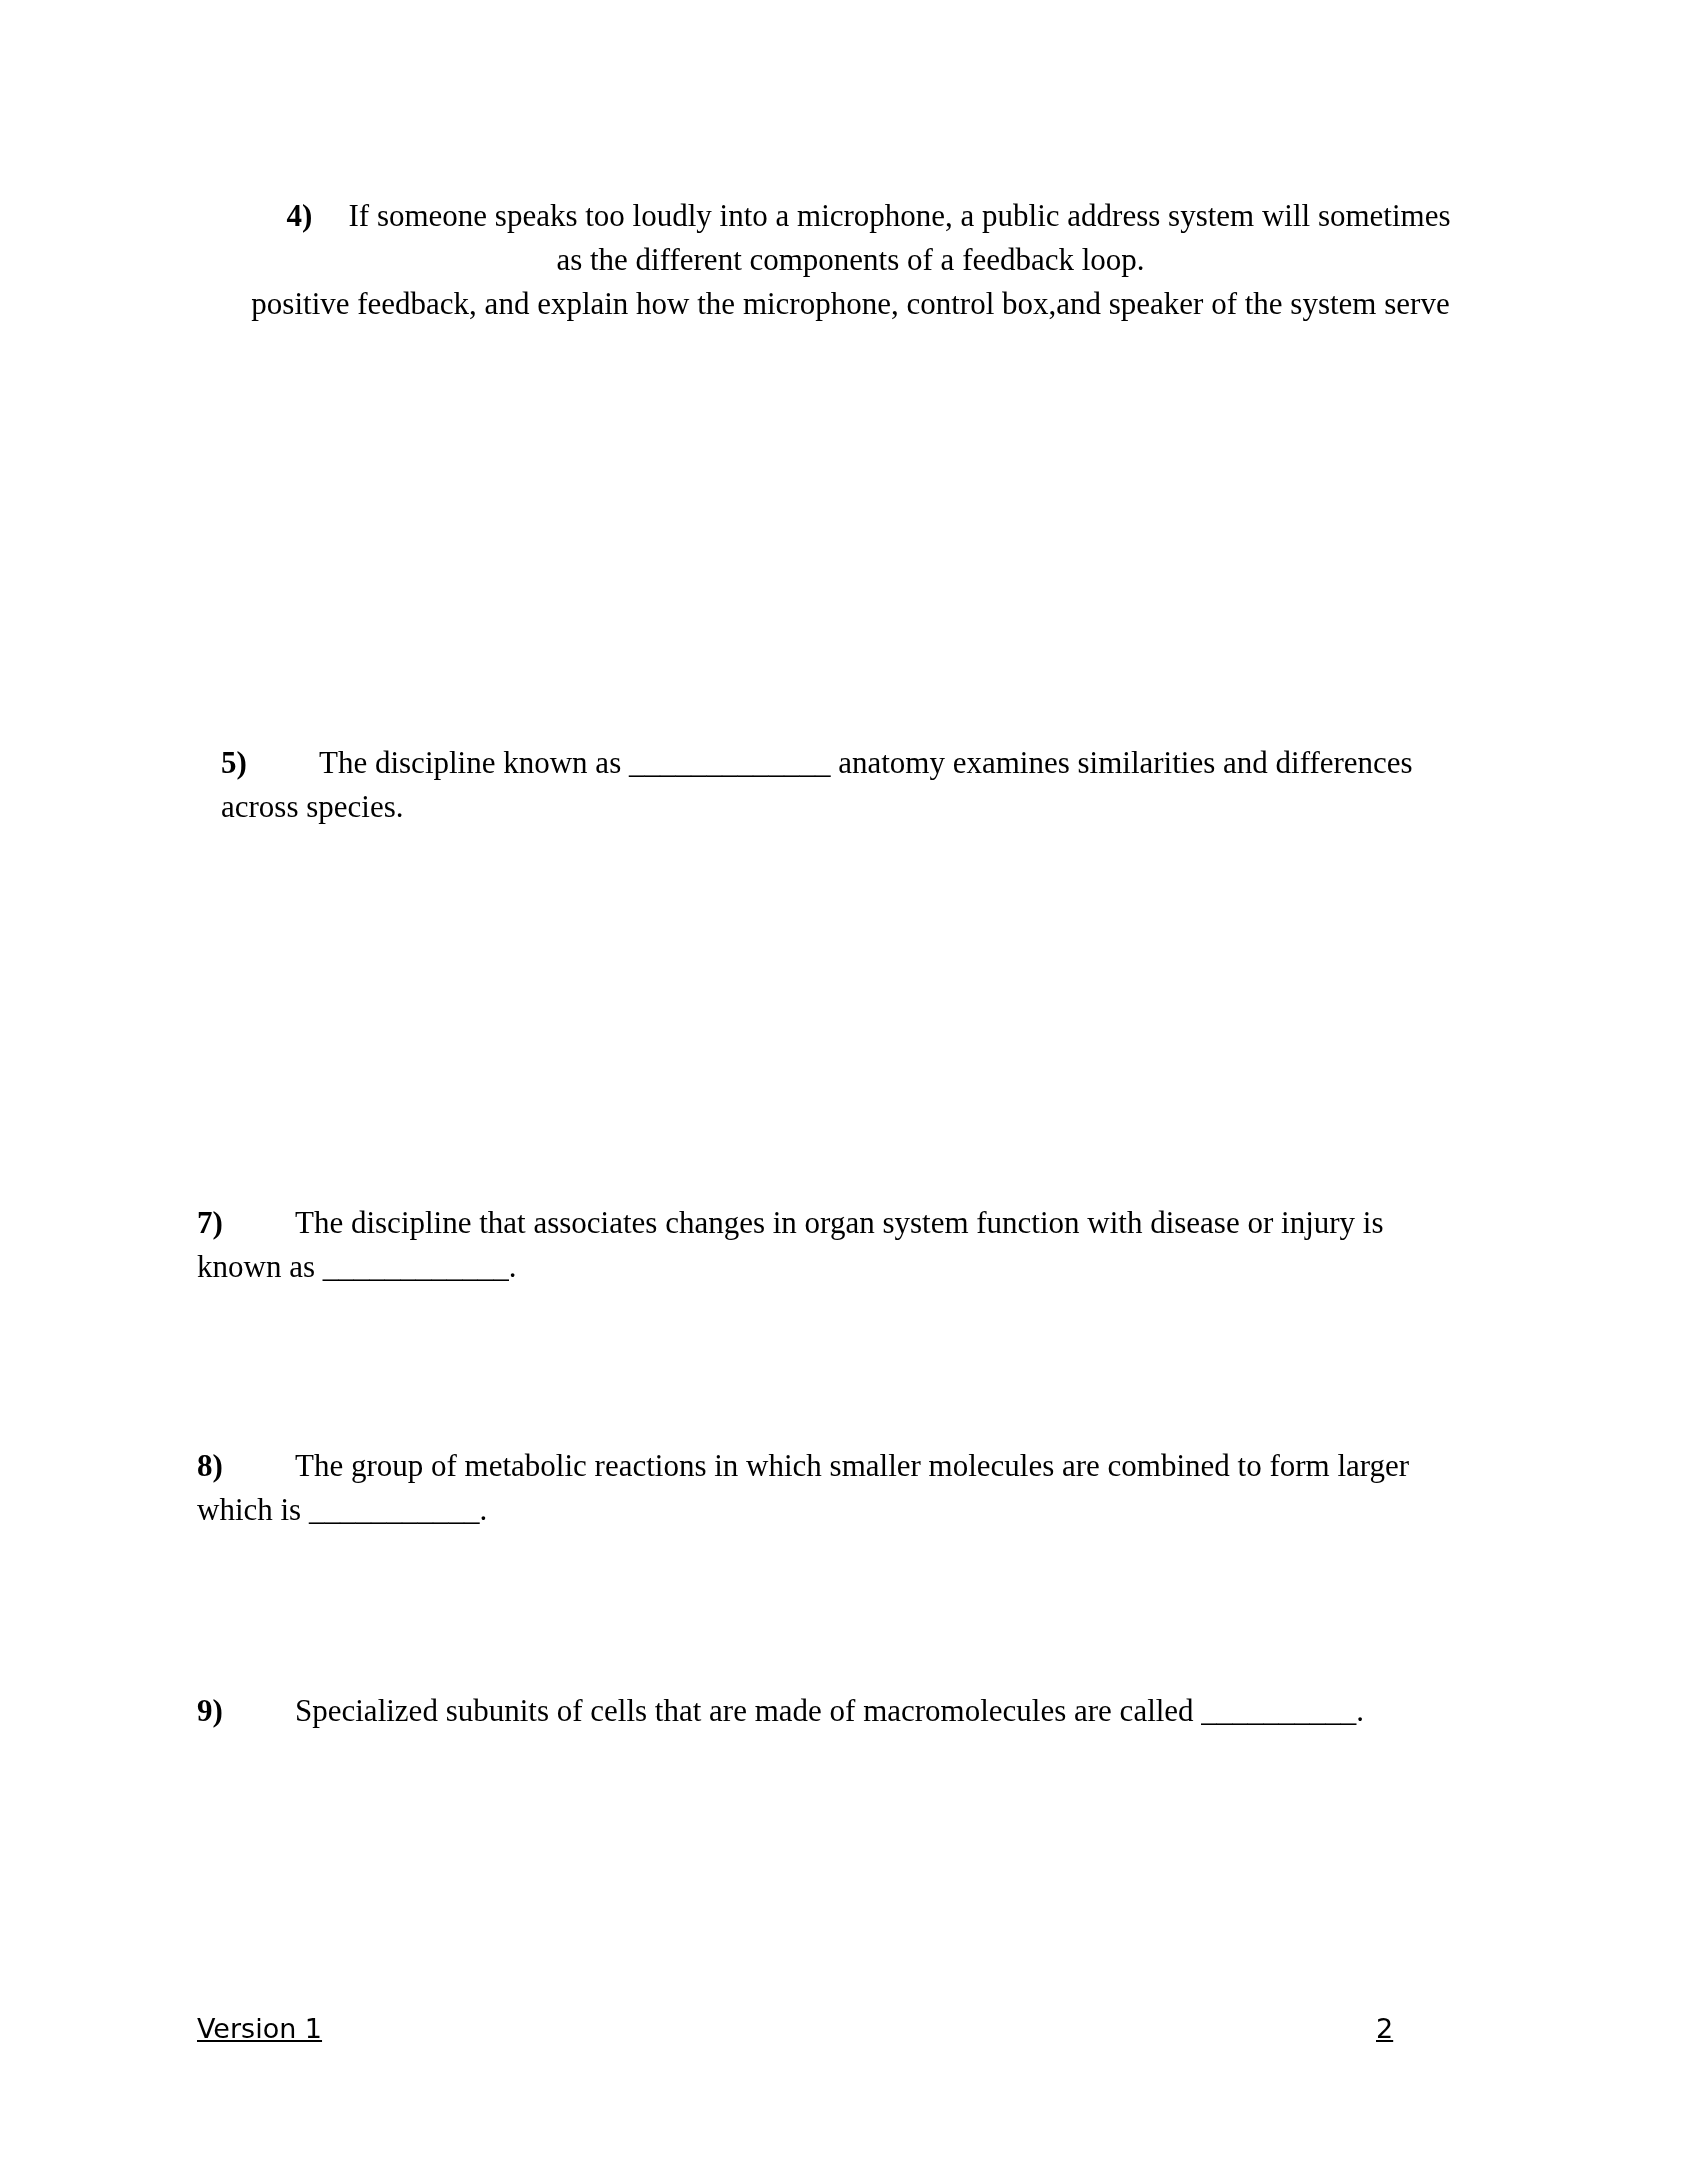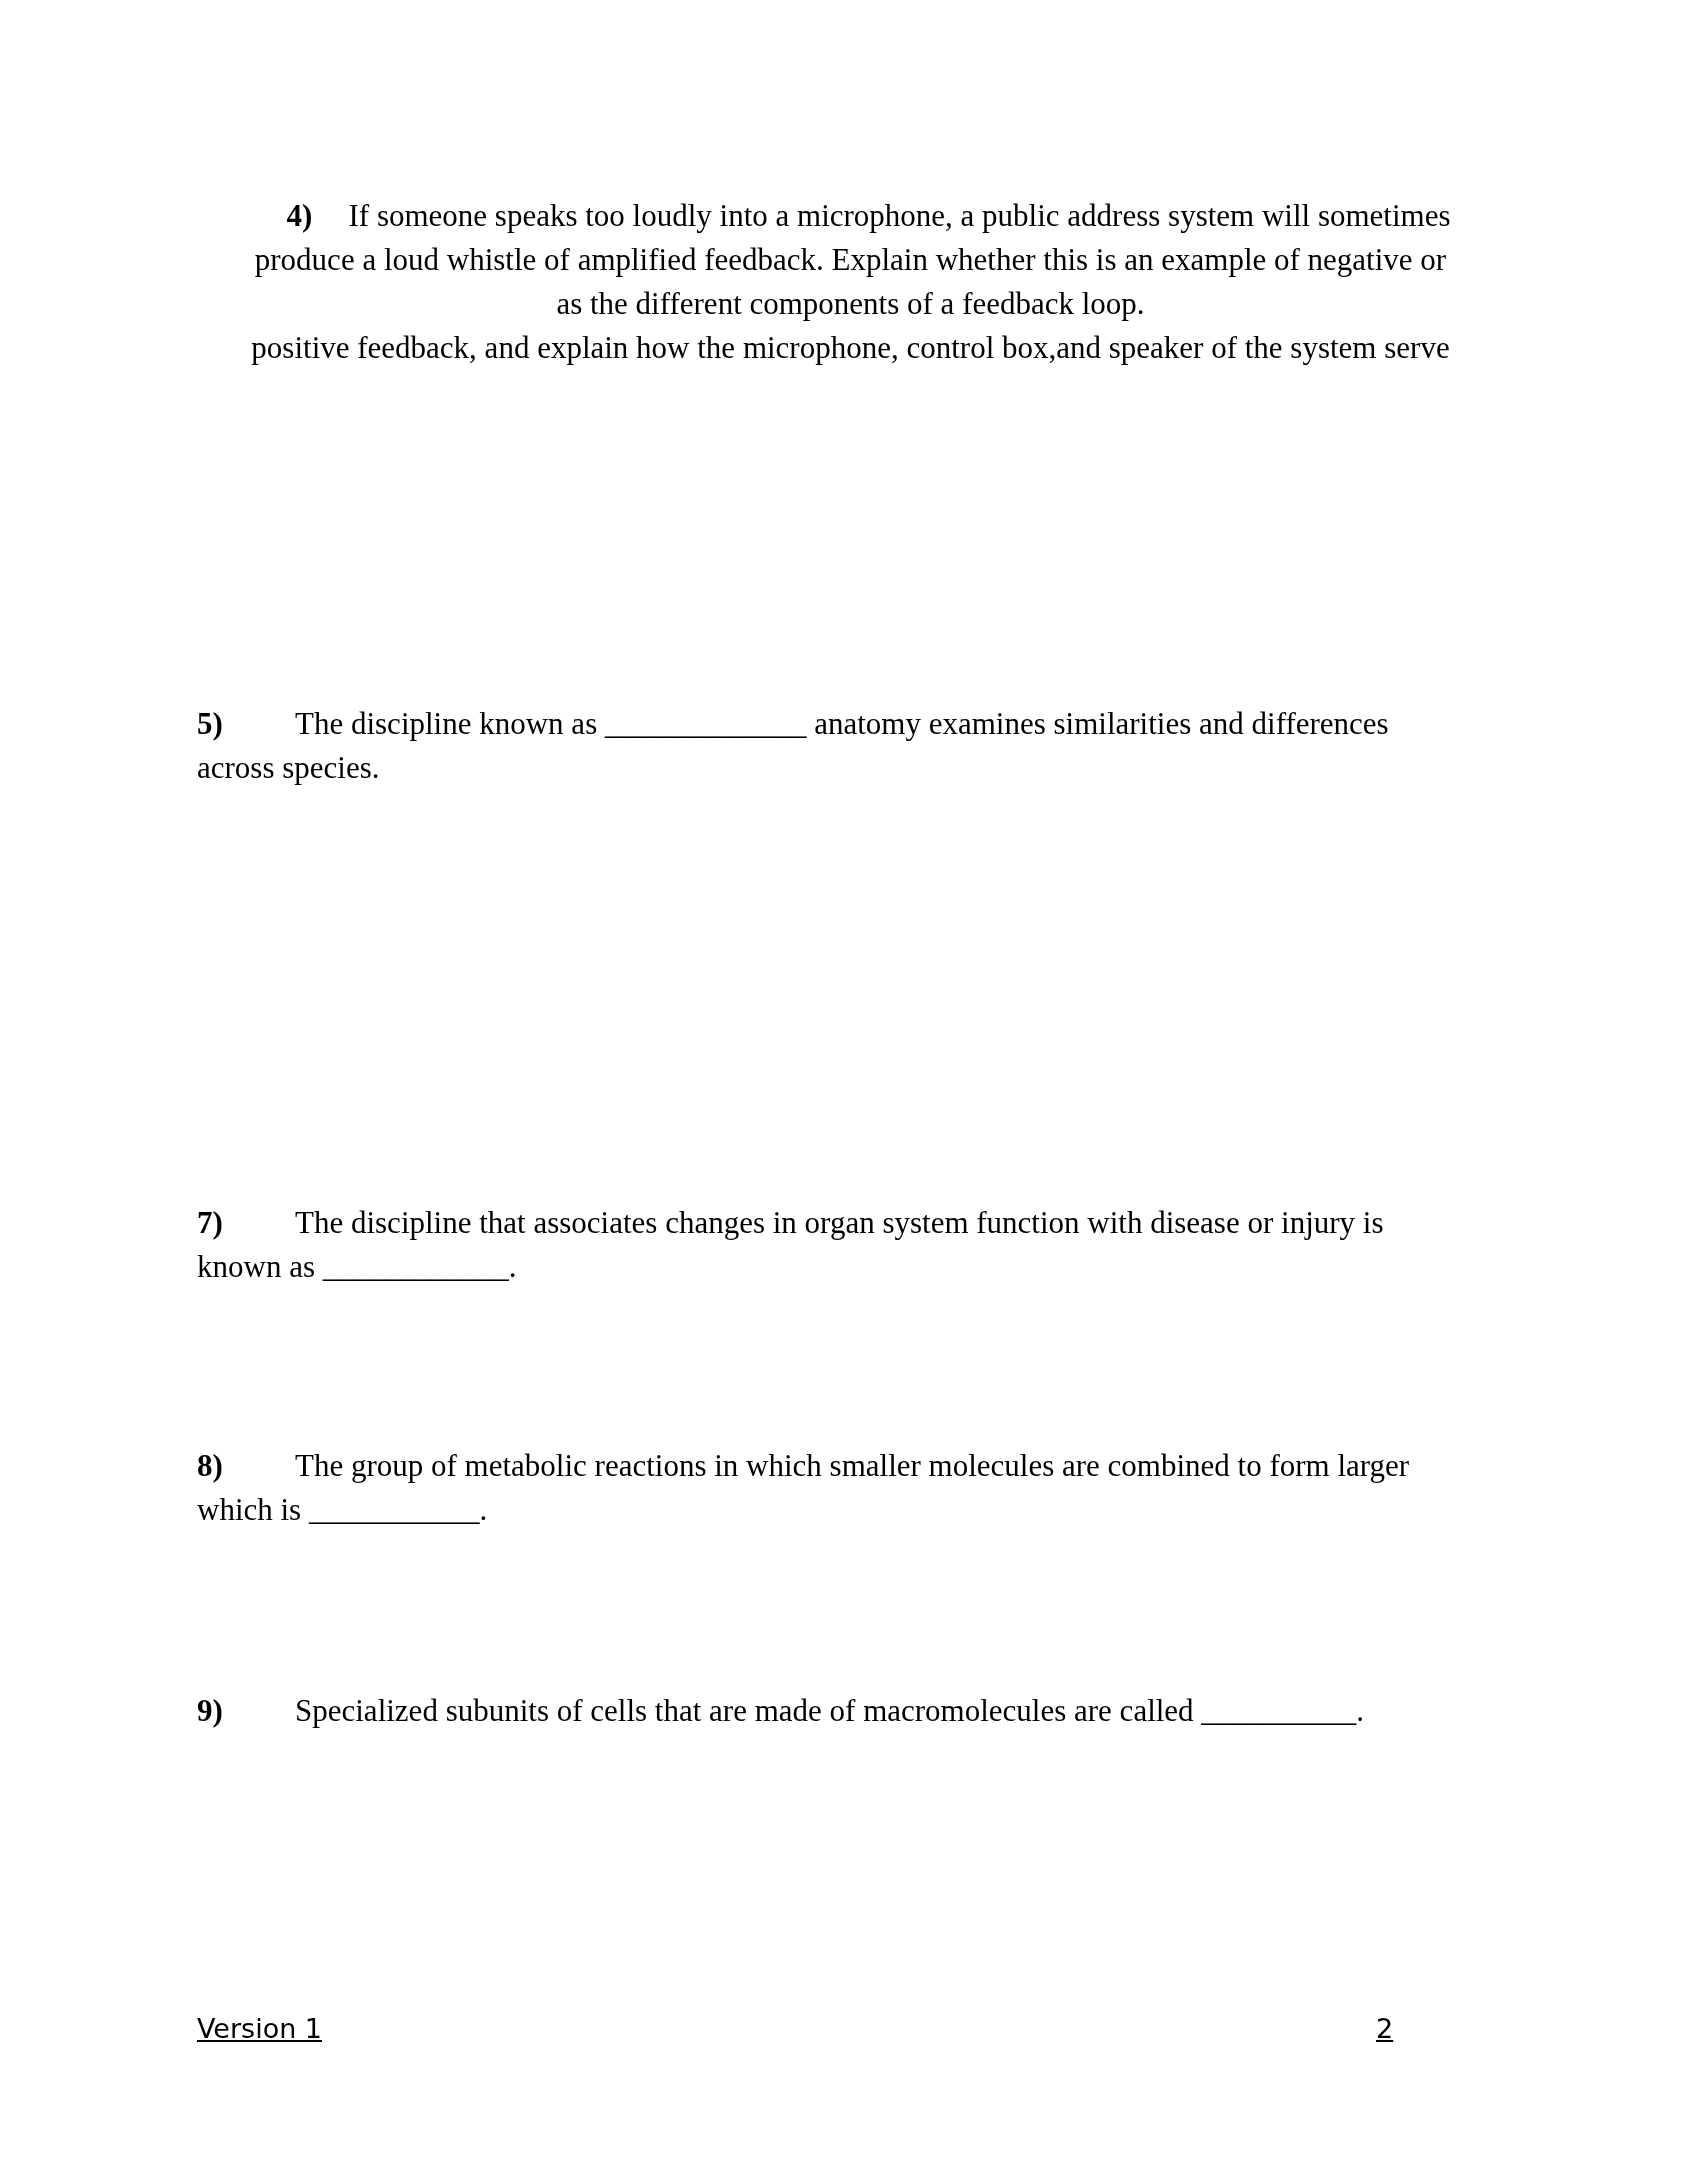--- a/index.html
+++ b/index.html
@@ -20,26 +20,25 @@
   .footer-left { left: 197px; }
   .footer-right { left: 1376px; }
 </style>
 </head>
 <body>
 
 <div class="page">
 
   <div class="q" style="top:194px;text-align:center;">
     <span class="line"><span class="num">4)</span><span>If someone speaks too loudly into a microphone, a public address system will sometimes</span></span>
-    <span class="line">produce a loud whistle of amplified feedback. Explain whether this is an example of negative or</span>
     <span class="line">as the different components of a feedback loop.</span>
     <span class="line">positive feedback, and explain how the microphone, control box,and speaker of the system serve</span>
   </div>
 
-  <div class="q" style="top:702px;">
+  <div class="q" style="top:741px;margin-left:24px;">
     <span class="line"><span class="num">5)</span><span>The discipline known as _____________ anatomy examines similarities and differences</span></span>
     <span class="line">across species.</span>
   </div>
 
 
   <div class="q" style="top:1201px;">
     <span class="line"><span class="num">7)</span><span>The discipline that associates changes in organ system function with disease or injury is</span></span>
     <span class="line">known as ____________.</span>
   </div>
 

